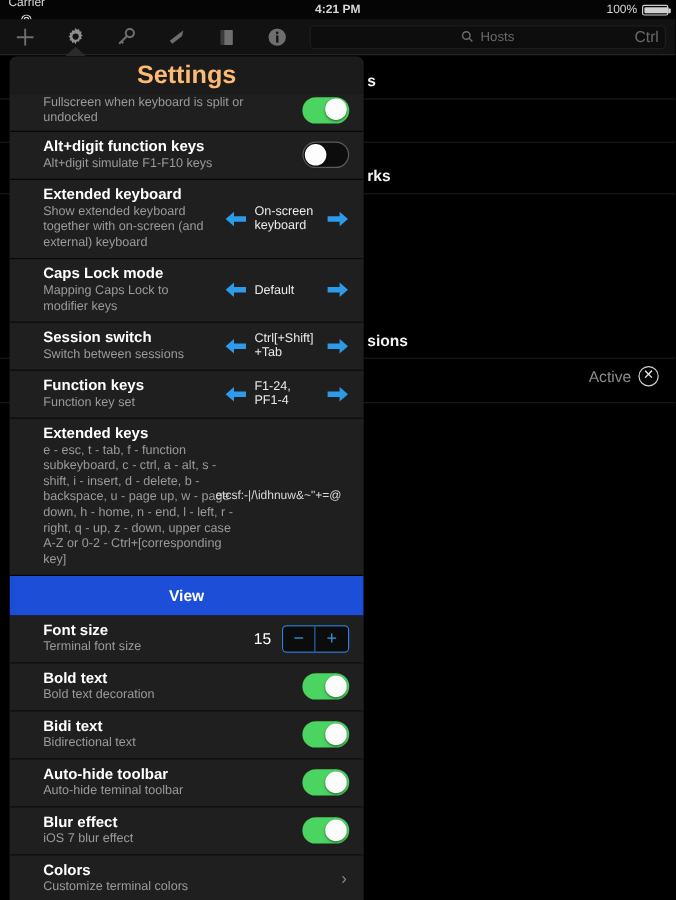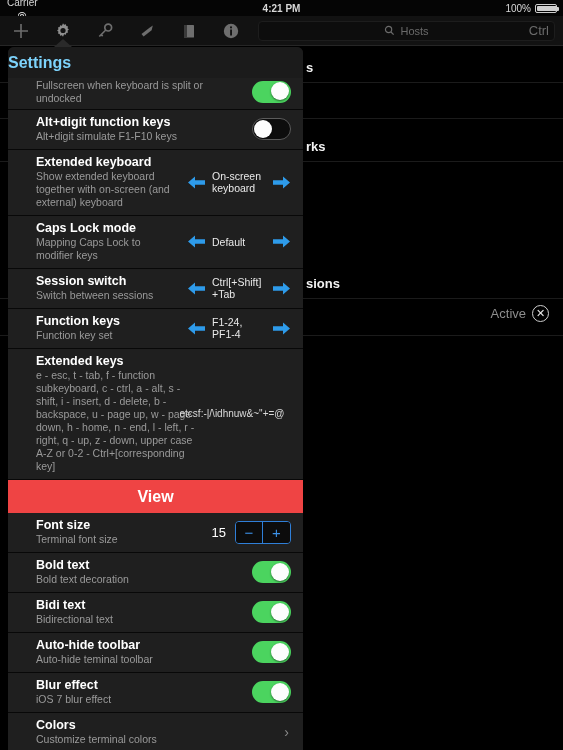--- a/index.html
+++ b/index.html
@@ -73,32 +73,32 @@
     display:flex; align-items:center; justify-content:center; color:#e8e8e8; font-size:11px;
     line-height:1; cursor:pointer;
   }
 
   
   .popover {
     position: absolute; left: 8px; top: 47px; width: 295px; height: 703px;
     background: #1b1b1b; border-radius: 6px 6px 0 0; overflow: hidden;
   }
   .pop-title {
-    height: 31px; line-height: 31px; text-align:left;
-    color:#7dd3fc; font-size:16px; font-weight:bold;
+    height: 31px; line-height: 31px; text-align:center;
+    color:#fdba74; font-size:21px; font-weight:bold;
     background: #1b1b1b;
   }
   .pop-body {
     position:absolute; top:31px; left:0; right:0; bottom:0;
     background: #000;
   }
   .section-header {
-    height: 33px; background:#ef4444; color:#fff;
+    height: 33px; background:#1d4ed8; color:#fff;
     display:flex; align-items:center; justify-content:center;
-    font-size:16px; font-weight:bold;
+    font-size:13px; font-weight:bold;
   }
   .group { background:#1f1f1f; }
   .row {
     position: relative; display:flex; align-items:center;
     padding: 5px 12px 6px 16px; min-height: 33px;
     border-bottom: 1px solid #080808;
     background:#1f1f1f;
   }
   .row-texts { flex: 1; min-width: 0; margin-left: 12px; }
   .row-title { color:#ffffff; font-size:12.5px; font-weight:bold; line-height:14px; }

